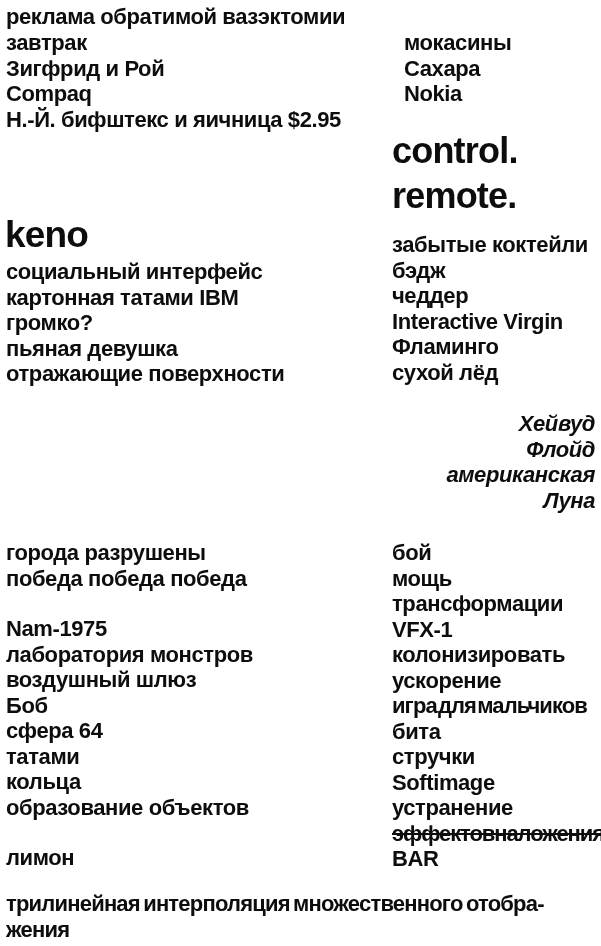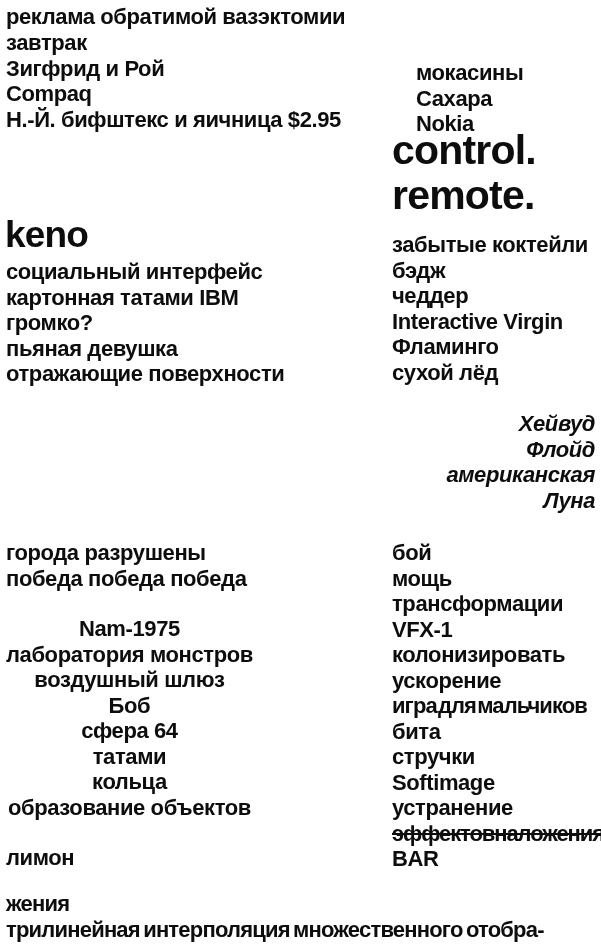--- a/index.html
+++ b/index.html
@@ -12,41 +12,41 @@
     font-family:"Liberation Sans", sans-serif;
     font-weight:bold;
     color:#0d0d0d;
     padding-left:16px;
     -webkit-font-smoothing:antialiased;
   }
   .block { position:absolute; white-space:nowrap; }
   .t { font-size:22px; line-height:25.5px; letter-spacing:-0.4px; }
   .t div { white-space:nowrap; }
   .heading-xl { font-size:37px; line-height:40px; letter-spacing:-0.8px; }
-  .heading-lg { font-size:41px; line-height:45px; letter-spacing:-0.8px; }
+  .heading-lg { font-size:36px; line-height:45px; letter-spacing:-0.8px; }
   .italic-block { font-style:italic; text-align:right; }
   .tight { letter-spacing:-0.9px; word-spacing:-4px; }
   .strike { text-decoration:line-through; text-decoration-thickness:2px; letter-spacing:-1.1px; word-spacing:-5px; }
   .footer-par { letter-spacing:-0.8px; word-spacing:-2px; }
 </style>
 </head>
 <body>
 
 <div class="page">
 
   <div class="block t" style="left:6px; top:4px;">реклама обратимой вазэктомии</div>
 
   <div class="block t" style="left:6px; top:30px;">
     <div>завтрак</div>
     <div>Зигфрид и Рой</div>
     <div>Compaq</div>
     <div>Н.-Й. бифштекс и яичница $2.95</div>
   </div>
 
-  <div class="block t" style="left:416px; top:30px;margin-top:30px;">
+  <div class="block t" style="left:404px; top:30px;">
     <div>мокасины</div>
     <div>Сахара</div>
     <div>Nokia</div>
   </div>
 
   <div class="block heading-lg" style="left:392px; top:128px;">
     <div>control.</div>
     <div>remote.</div>
   </div>
 
@@ -74,21 +74,21 @@
     <div>Флойд</div>
     <div>американская</div>
     <div>Луна</div>
   </div>
 
   <div class="block t" style="left:6px; top:540px;">
     <div>города разрушены</div>
     <div>победа победа победа</div>
   </div>
 
-  <div class="block t" style="left:6px; top:616px;text-align:center;">
+  <div class="block t" style="left:6px; top:616px;">
     <div>Nam-1975</div>
     <div>лаборатория монстров</div>
     <div>воздушный шлюз</div>
     <div>Боб</div>
     <div>сфера 64</div>
     <div>татами</div>
     <div>кольца</div>
     <div>образование объектов</div>
   </div>
 
@@ -104,17 +104,17 @@
     <div>стручки</div>
     <div>Softimage</div>
     <div>устранение</div>
     <div class="strike">эффектов наложения</div>
     <div>BAR</div>
   </div>
 
   <div class="block t" style="left:6px; top:845px;text-align:center;">лимон</div>
 
   <div class="block t footer-par" style="left:6px; top:891px;">
+    <div>трилинейная интерполяция множественного отобра-</div>
     <div>жения</div>
-    <div>трилинейная интерполяция множественного отобра-</div>
   </div>
 
 </div>
 
 </body></html>

